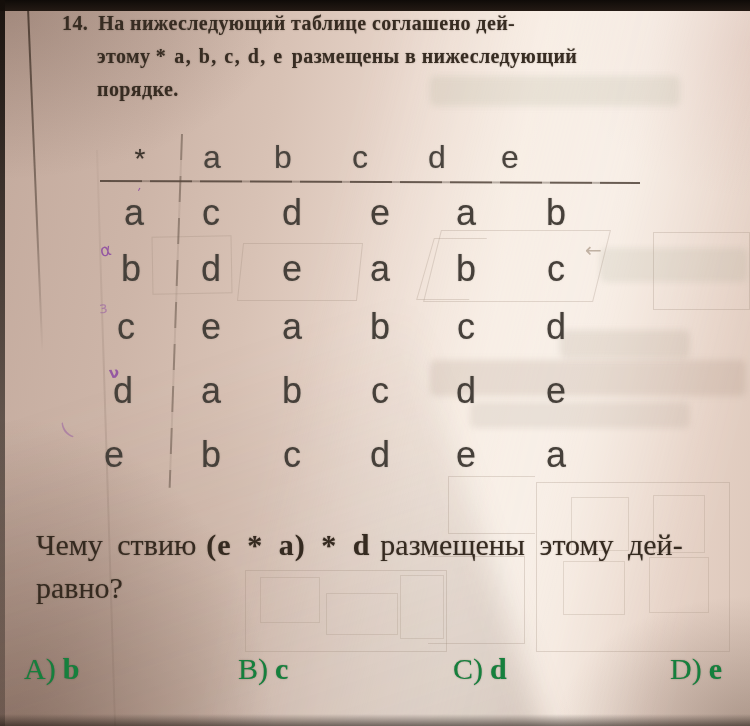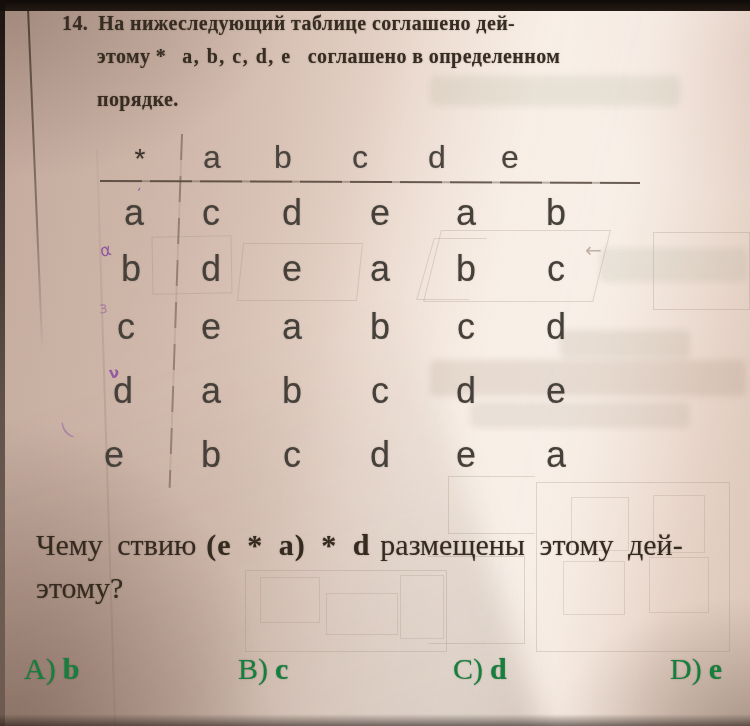--- a/index.html
+++ b/index.html
@@ -42,23 +42,23 @@
     position:absolute;left:96px;top:150px;width:2px;height:576px;
     transform:rotate(-1.8deg);transform-origin:top center;
     background:linear-gradient(180deg, rgba(90,70,58,0.05), rgba(90,70,58,0.14) 40%, rgba(90,70,58,0.10));
   }
 
   
   .ptext{position:absolute;color:#372c22;font-weight:bold;font-size:20px;white-space:nowrap;
          letter-spacing:0.4px;text-shadow:0 0 1.5px rgba(55,44,34,0.45);}
   .p-line1{left:62px;top:12px;}
   .p-line2{left:97px;top:45px;}
-  .p-line3{left:97px;top:88px;}
+  .p-line3{left:97px;top:78px;}
   .p-num{margin-right:10px;}
-  .p-letters{margin:0 16px;letter-spacing:1.5px;}
+  .p-letters{margin:0 8px;letter-spacing:1.5px;}
 
   
   .tcell{position:absolute;width:48px;height:46px;text-align:center;
          font-family:"Liberation Sans", sans-serif;font-size:36px;line-height:46px;
          color:#46403a;text-shadow:0 0 1.5px rgba(70,64,58,0.35);}
   .thead{font-size:32px;top:134px;color:#4a443e;}
   .hx0{left:116px;} .hx1{left:188px;} .hx2{left:259px;} .hx3{left:336px;} .hx4{left:413px;} .hx5{left:486px;}
   .op{font-size:28px;line-height:50px;color:#3c342c;}
   .cx0{left:102px;} .cx1{left:187px;} .cx2{left:268px;} .cx3{left:356px;} .cx4{left:442px;} .cx5{left:532px;}
   .ry0{top:190px;} .ry1{top:246px;} .ry2{top:304px;} .ry3{top:368px;} .ry4{top:432px;}
@@ -147,21 +147,21 @@
   <div class="smudge sm4"></div>
   <div class="smudge sm5"></div>
 
   <div class="margin-line"></div>
   <div class="crease-line"></div>
 
   <div class="ptext p-line1">
     <span class="p-num">14.</span><span>На нижеследующий таблице соглашено дей-</span>
   </div>
   <div class="ptext p-line2">
-    <span>этому *</span><span class="p-letters">a, b, c, d, e</span><span>соглашено в определенном</span>
+    <span>этому *</span><span class="p-letters">a, b, c, d, e</span><span>размещены в нижеследующий</span>
   </div>
   <div class="ptext p-line3">
     <span>порядке.</span>
   </div>
 
   <span class="tcell thead op hx0">*</span>
   <span class="tcell thead hx1">a</span>
   <span class="tcell thead hx2">b</span>
   <span class="tcell thead hx3">c</span>
   <span class="tcell thead hx4">d</span>
@@ -207,21 +207,21 @@
   <span class="pen pen-a">ʹ</span>
   <span class="pen pen-b">α</span>
   <span class="pen pen-c">ɜ</span>
   <span class="pen pen-d">ν</span>
   <span class="pen pen-e">(</span>
 
   <div class="qtext q-line1">
     <span>Чему ствию</span><span class="q-expr">(e * a) * d</span><span>размещены этому дей-</span>
   </div>
   <div class="qtext q-line2">
-    <span>этому?</span>
+    <span>равно?</span>
   </div>
 
   <div class="answer ans-a">
     <span>A)</span><b>b</b>
   </div>
   <div class="answer ans-b">
     <span>B)</span><b>c</b>
   </div>
   <div class="answer ans-c">
     <span>C)</span><b>d</b>

